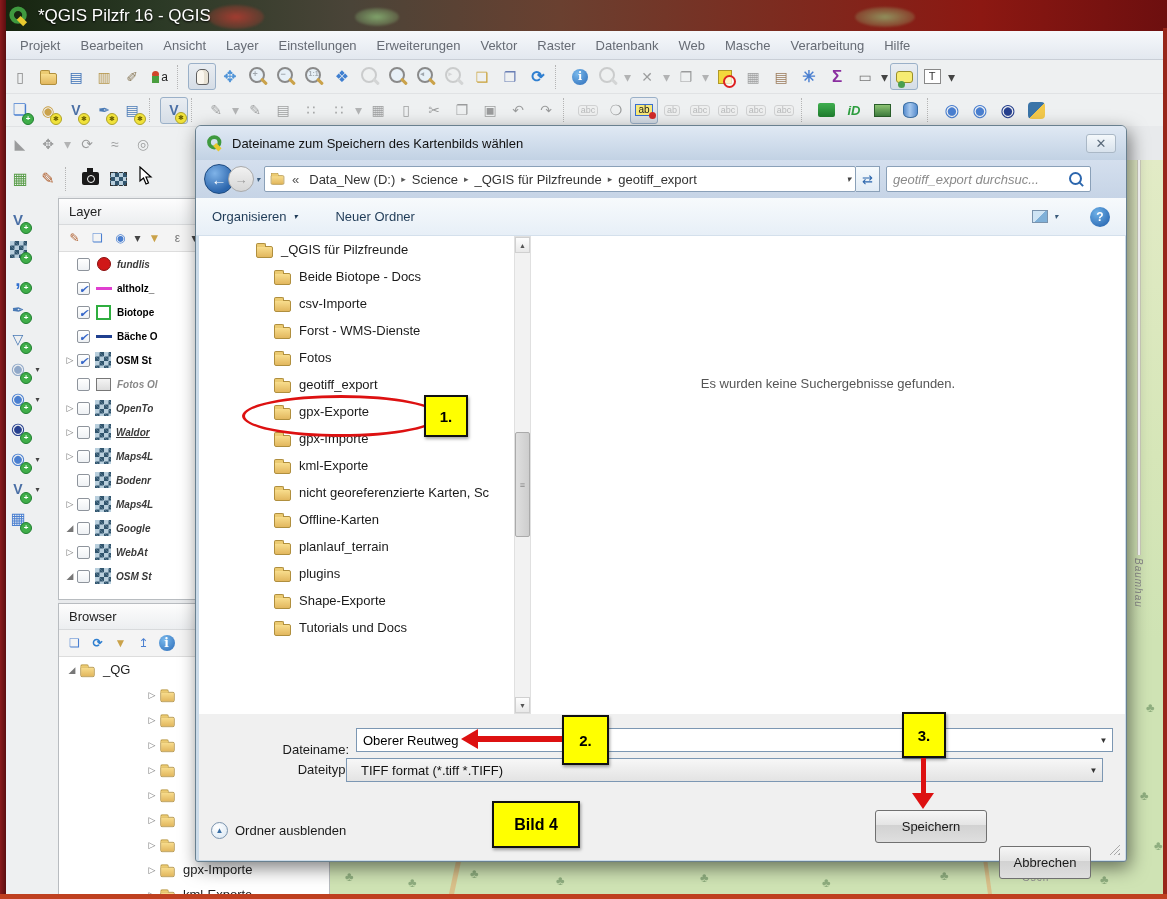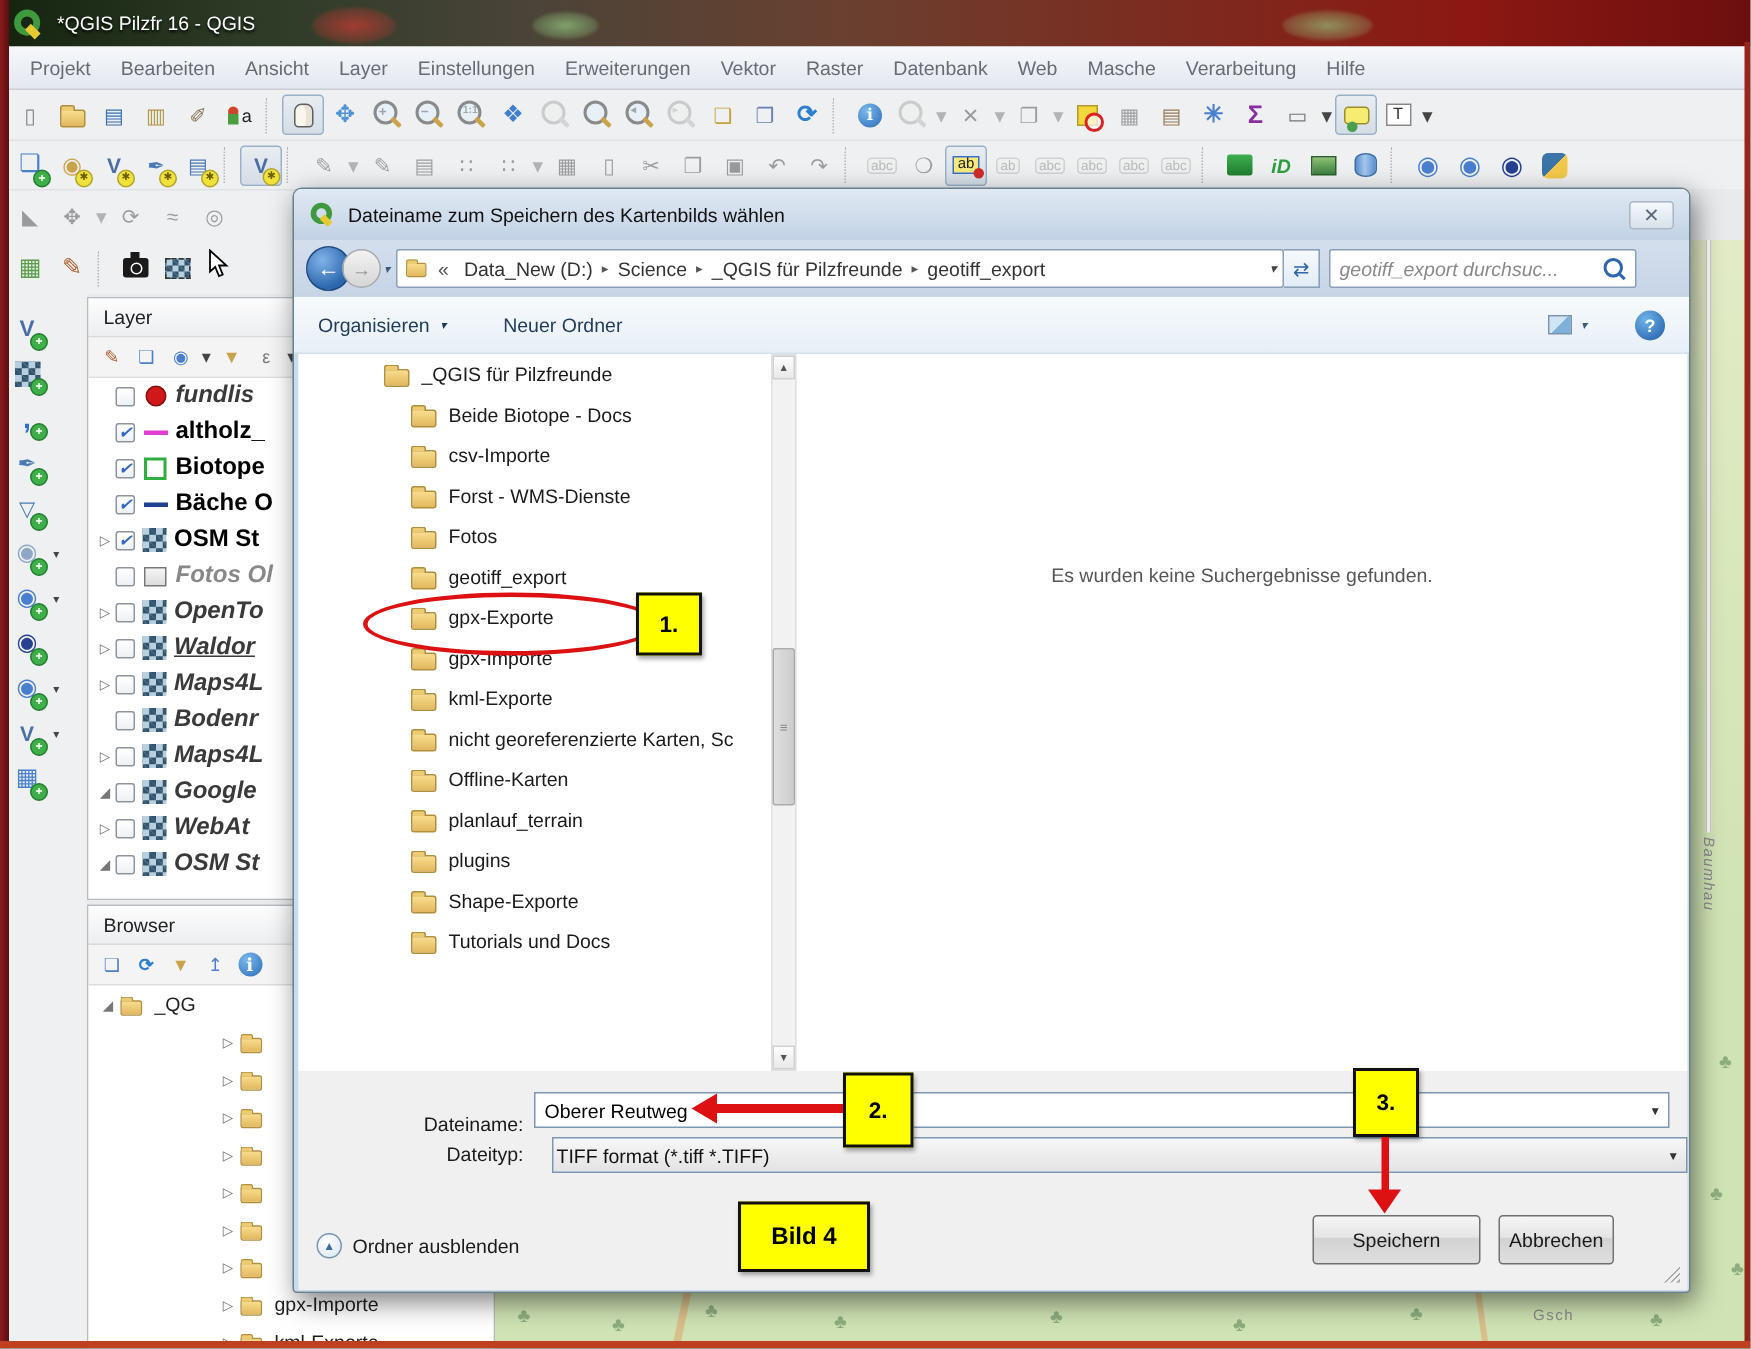--- a/index.html
+++ b/index.html
@@ -5,21 +5,21 @@
   *{margin:0;padding:0;box-sizing:border-box}
   body{font-family:"Liberation Sans",sans-serif;background:#222}
   .screen{position:relative;width:1167px;height:899px;overflow:hidden;background:#e8eaec;font-size:13px}
   .abs{position:absolute}
 
   
   .titlebar{left:0;top:0;width:1167px;height:31px;z-index:3;
     background:linear-gradient(90deg,#15240f 0%,#2c3a26 14%,#4a4438 30%,#6a4030 48%,#7c2c20 66%,#8c1812 84%,#6d0f0f 100%);
     display:flex;align-items:center;color:#fff}
   .blob{border-radius:50%;filter:blur(1px);z-index:4}
-  .wtitle{margin-left:8px;font-size:13px;text-shadow:0 1px 2px #000}
+  .wtitle{margin-left:8px;font-size:17px;text-shadow:0 1px 2px #000}
   .menubar{left:0;top:31px;width:1167px;height:29px;z-index:3;display:flex;align-items:center;
     background:linear-gradient(#f6f8fb,#e3e8ef);border-bottom:1px solid #c9ced6;padding-left:10px}
   .mitem{padding:5px 10px;color:#666b74}
   .tbrow{z-index:3;display:flex;align-items:center;background:#eef0f1;padding-left:6px}
   .tbrow1{left:0;top:60px;width:1167px;height:33px}
   .tbrow2{left:0;top:93px;width:1167px;height:33px;border-top:1px solid #e0e2e4}
   .tbrow3{left:0;top:126px;width:330px;height:35px;border-top:1px solid #e0e2e4}
   .tbrow4{left:0;top:161px;width:330px;height:35px}
   .tbi{width:28px;height:27px;display:inline-flex;align-items:center;justify-content:center;position:relative;flex:none}
   .tbi.on{background:linear-gradient(#e9edf2,#d5dde6);border:1px solid #9ab0c8;border-radius:3px}
@@ -79,21 +79,21 @@
   .expd{width:14px;font-size:9px;color:#777;font-style:normal;display:inline-flex;justify-content:center;flex:none}
   .cb{width:13px;height:13px;border:1px solid #8e949c;background:linear-gradient(#fff,#eef1f4);border-radius:2px;margin-right:5px;flex:none}
   .cb.on::after{content:"✔";color:#3566c9;font-size:11px;line-height:12px;padding-left:1px;display:block}
   .sym{width:17px;height:17px;margin-right:5px;display:inline-flex;align-items:center;justify-content:center;flex:none}
   .dot-red::before{content:"";width:12px;height:12px;background:#d01818;border:1px solid #8a0f0f;border-radius:50%}
   .line-magenta::before{content:"";width:16px;height:3px;background:#e03fd0}
   .rect-green::before{content:"";width:11px;height:11px;border:2px solid #2fae3f;background:#fff}
   .line-navy::before{content:"";width:16px;height:3px;background:#1f3f8f}
   .sym.checker{background-image:linear-gradient(45deg,#31556e 25%,transparent 25%,transparent 75%,#31556e 75%),linear-gradient(45deg,#31556e 25%,#b9cfdd 25%,#b9cfdd 75%,#31556e 75%);background-size:9px 9px;background-position:0 0,4.5px 4.5px;width:16px;height:16px}
   .photo::before{content:"";width:13px;height:11px;border:1px solid #777;background:linear-gradient(#f4f4f4,#ddd)}
-  .llbl{font-weight:bold;color:#3a3a3a;font-size:16px}
+  .llbl{font-weight:bold;color:#3a3a3a;font-size:10px}
   .llbl.i{font-style:italic}
   .llbl.b{color:#000}
   .llbl.u{text-decoration:underline}
   .llbl.gy{color:#888}
   .brow{height:25px;display:flex;align-items:center;white-space:nowrap}
   .fold.small{transform:scale(.85)}
   .blbl{margin-left:7px;color:#1e1e1e;font-size:13px}
 
   
   .dialog{left:195px;top:125px;width:932px;height:737px;z-index:10;background:#f0f0f0;
@@ -142,29 +142,29 @@
   .sbtn{position:absolute;left:0;width:15px;height:16px;background:linear-gradient(#fdfdfd,#e8e8e8);border:1px solid #d0d0d0;
     display:flex;align-items:center;justify-content:center;font-size:7px;color:#555;font-style:normal}
   .sthumb{position:absolute;left:0;top:195px;width:15px;height:105px;background:linear-gradient(90deg,#dfdfdf,#cdcdcd);
     border:1px solid #aaa;border-radius:2px;display:flex;align-items:center;justify-content:center;color:#8a8a8a;font-size:9px;font-style:normal}
   .emptymsg{position:absolute;left:340px;right:8px;top:140px;text-align:center;color:#555;font-size:13px}
   .dlg-bottom{left:3px;top:588px;width:926px;height:146px;background:#f0f0f0}
   .flabel{position:absolute;color:#1a1a1a;font-size:13px;text-align:right;width:110px}
   .fninput{position:absolute;left:157px;top:14px;width:757px;height:24px;background:#fff;border:1px solid #7c97b3;
     display:flex;align-items:center;padding-left:6px;color:#000;font-size:13px}
   .combodd{margin-left:auto;width:17px;height:100%;display:flex;align-items:center;justify-content:center;font-size:8px;color:#333;font-style:normal}
-  .ftcombo{position:absolute;left:169px;top:44px;width:757px;height:24px;background:linear-gradient(#f7f7f7,#e3e3e3);
-    border:1px solid #7c97b3;display:flex;align-items:center;padding-left:2px;color:#111;font-size:13px}
+  .ftcombo{position:absolute;left:147px;top:44px;width:757px;height:24px;background:linear-gradient(#f7f7f7,#e3e3e3);
+    border:1px solid #7c97b3;display:flex;align-items:center;padding-left:14px;color:#111;font-size:13px}
   .hidefold{position:absolute;left:12px;top:108px;display:flex;align-items:center;gap:7px;color:#1a1a1a}
   .hfbtn{width:17px;height:17px;border-radius:50%;border:1px solid #7a93ad;background:radial-gradient(circle at 35% 30%,#fff,#d8e6f2);
     display:flex;align-items:center;justify-content:center;color:#3a6fa5;font-size:8px;font-style:normal}
   .btn{position:absolute;height:33px;border:1px solid #707070;border-radius:3px;color:#1a1a1a;font-size:13px;
     background:linear-gradient(#f6f6f6,#e4e4e4 45%,#d2d2d2 46%,#dfdfdf);display:flex;align-items:center;justify-content:center}
   .btn-save{left:679px;top:684px;width:112px}
-  .btn-cancel{left:803px;top:684px;width:77px}
+  .btn-cancel{left:803px;top:720px;width:92px}
   .grip{position:absolute;right:6px;bottom:6px;width:12px;height:12px;
     background:linear-gradient(135deg,transparent 55%,#aaa 55%,#aaa 62%,transparent 62%,transparent 72%,#aaa 72%,#aaa 79%,transparent 79%,transparent 88%,#aaa 88%)}
 
   
   .mapcanvas{left:330px;top:160px;width:837px;height:739px;z-index:1;
     background:linear-gradient(180deg,#e2ebc6 0%,#d6e6b8 40%,#cfe3b4 65%)}
   .road-w{left:1137px;top:160px;width:4px;height:395px;background:#fdfdfd;border-left:1px solid #cfcfbe;border-right:1px solid #cfcfbe;z-index:1}
   .path-t{background:#d9c08a;z-index:1}
   .mtree{position:absolute;color:#8fae7f;font-size:13px;z-index:1;font-style:normal}
   .mlabel{position:absolute;color:#8a8a8a;font-size:10px;z-index:1;letter-spacing:1px}

